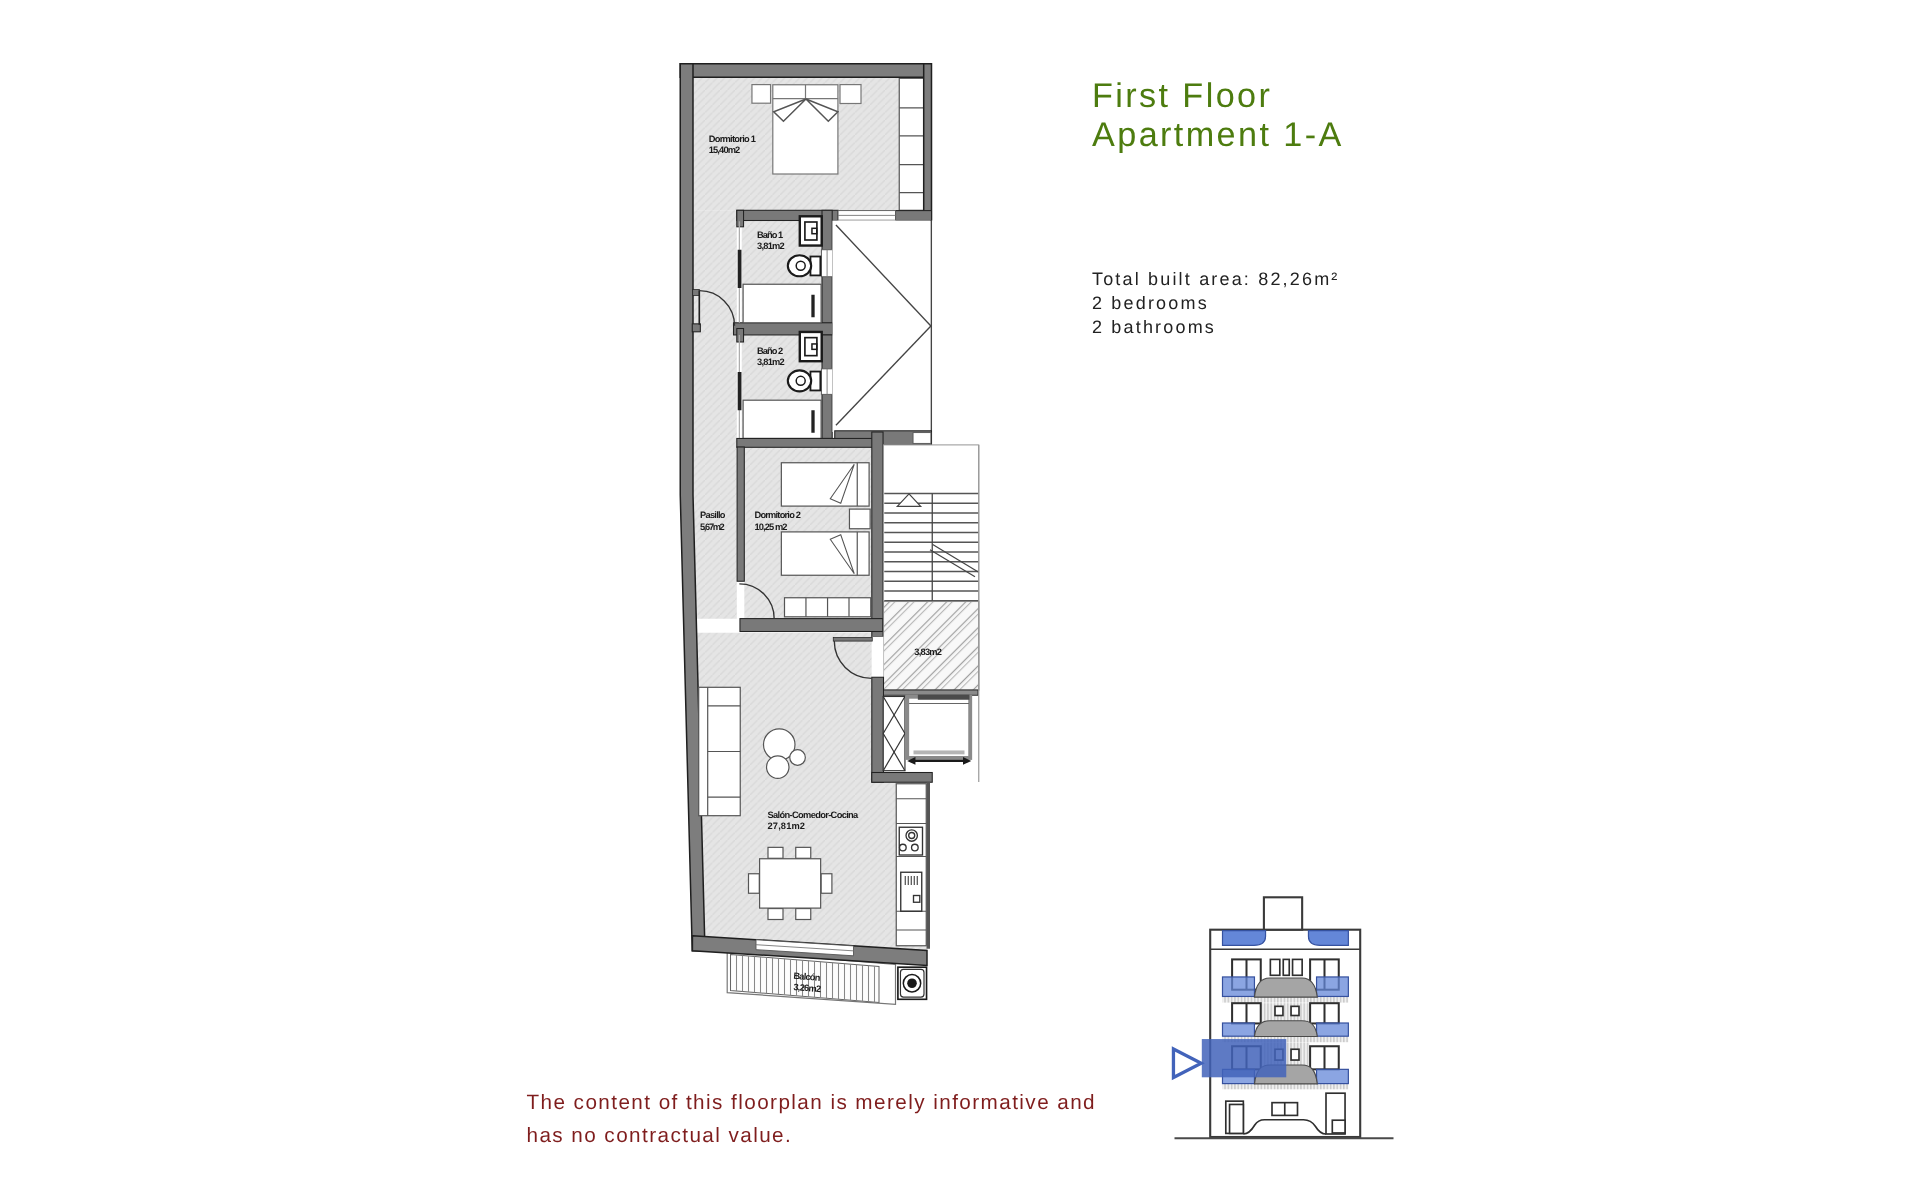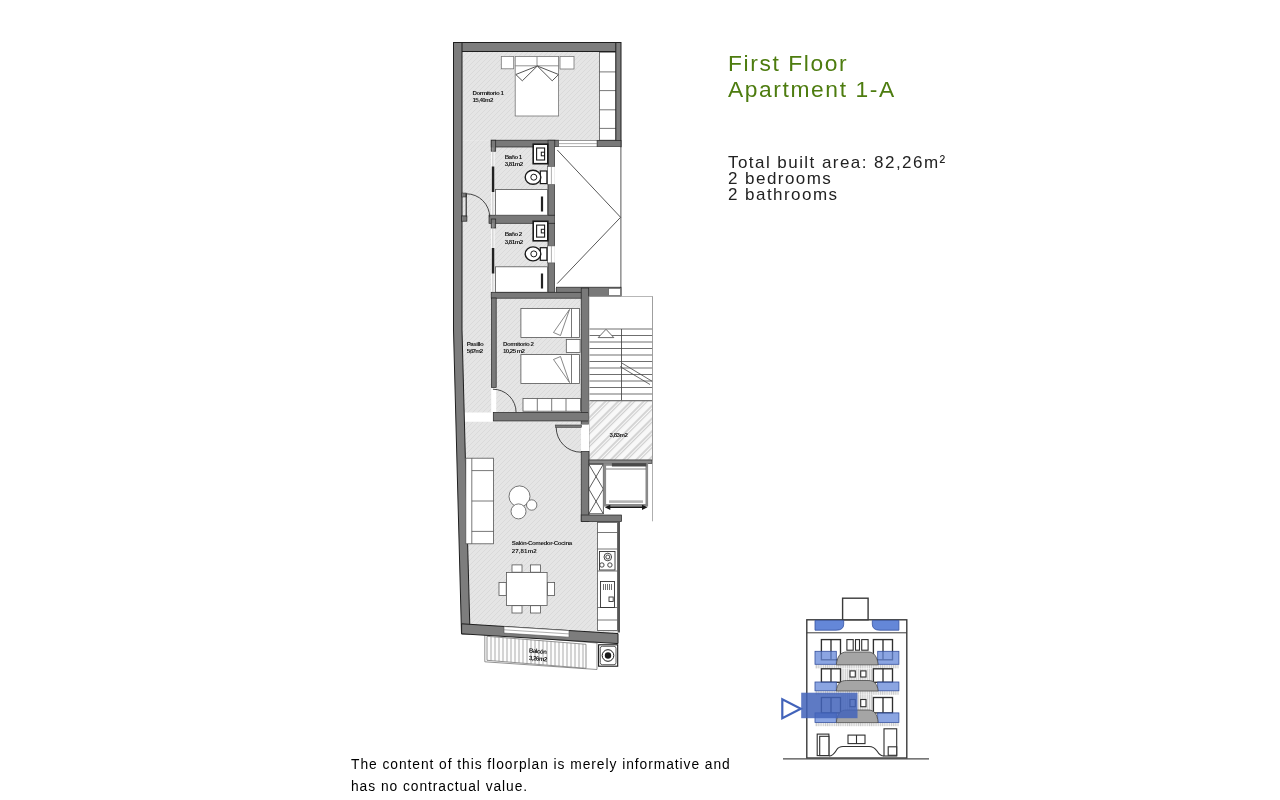--- a/index.html
+++ b/index.html
@@ -1,23 +1,23 @@
 <!DOCTYPE html>
 <html><head>
 <meta charset="utf-8">
 <style>
   html,body{margin:0;padding:0;width:1280px;height:800px;background:#ffffff;
     font-family:"Liberation Sans",sans-serif;overflow:hidden;}
   .abs{position:absolute;}
   .title{left:728px;top:50.2px;font-size:22.8px;line-height:26.3px;color:#4d7c0f;
     letter-spacing:1.6px;font-weight:500;}
-  .specs{left:728px;top:155px;font-size:17px;line-height:16.2px;color:#222;
+  .specs{left:728px;top:178px;font-size:12px;line-height:16.2px;color:#222;
     letter-spacing:1.45px;}
-  .disclaimer{left:351px;top:724px;font-size:13.8px;line-height:21.8px;color:#000000;
-    letter-spacing:0.95px;margin-top:30px;}
+  .disclaimer{left:351px;top:724px;font-size:13.8px;line-height:21.8px;color:#7f1d1d;
+    letter-spacing:0.95px;}
 </style>
 </head>
 <body>
 
 <div class="abs title">First Floor<br>Apartment 1-A</div>
 
 <div class="abs specs">Total built area: 82,26m²<br>2 bedrooms<br>2 bathrooms</div>
 
 <div class="abs disclaimer">The content of this floorplan is merely informative and<br>has no contractual value.</div>
 

